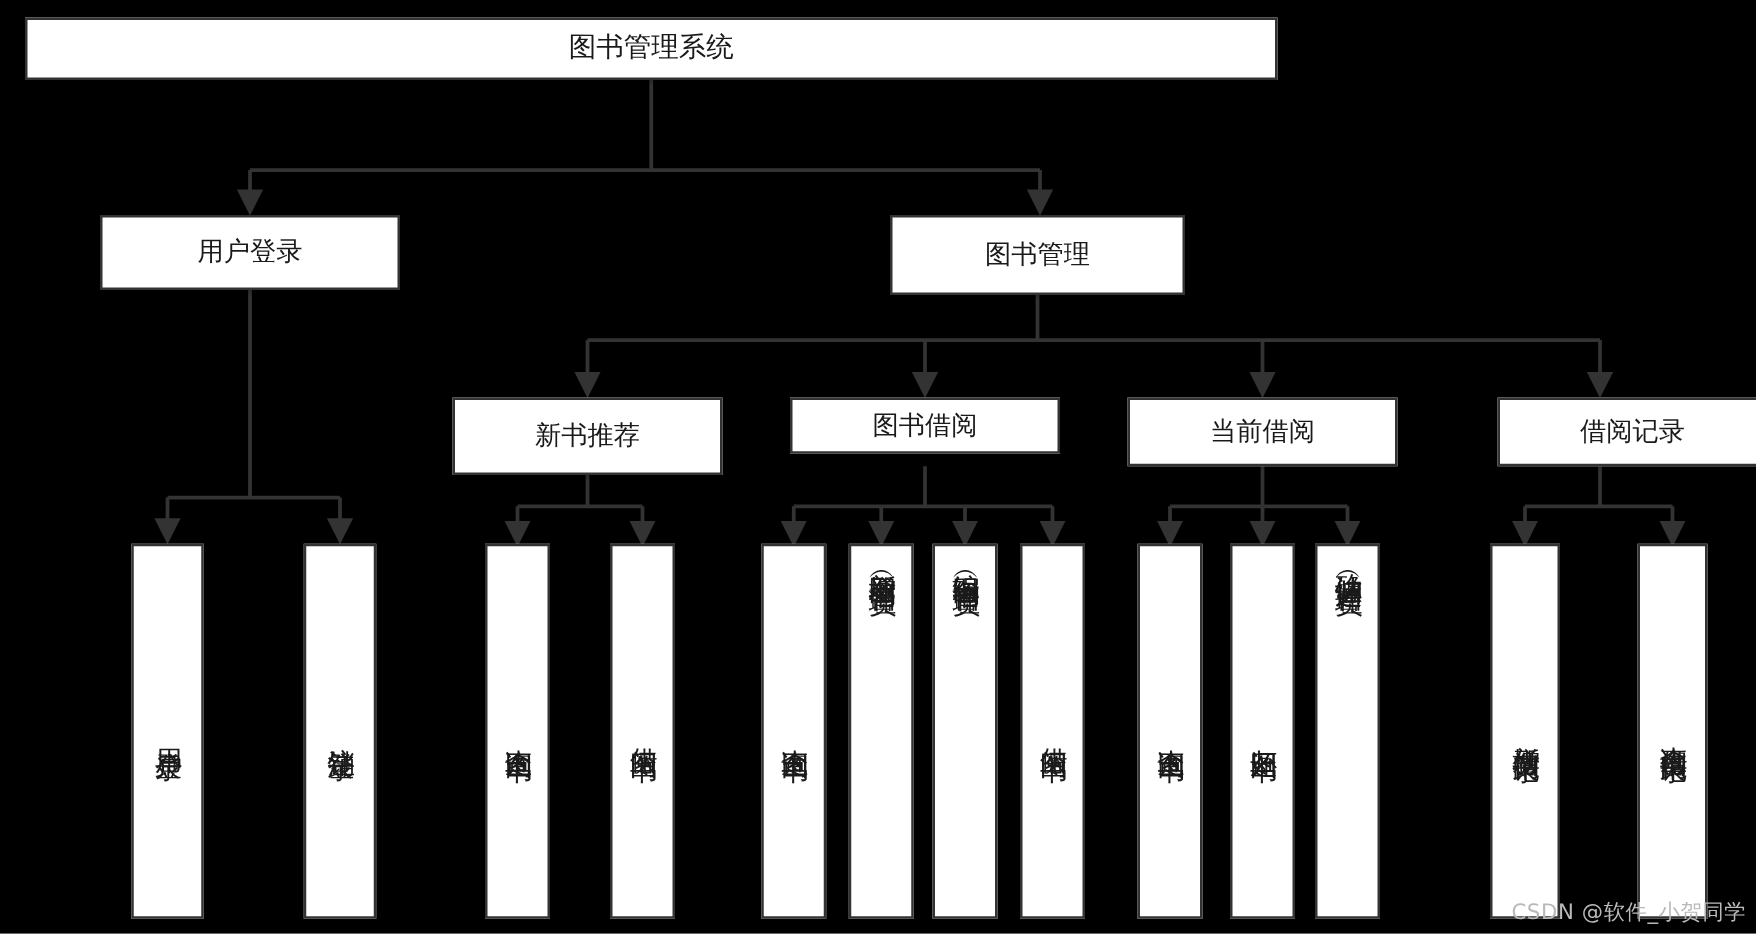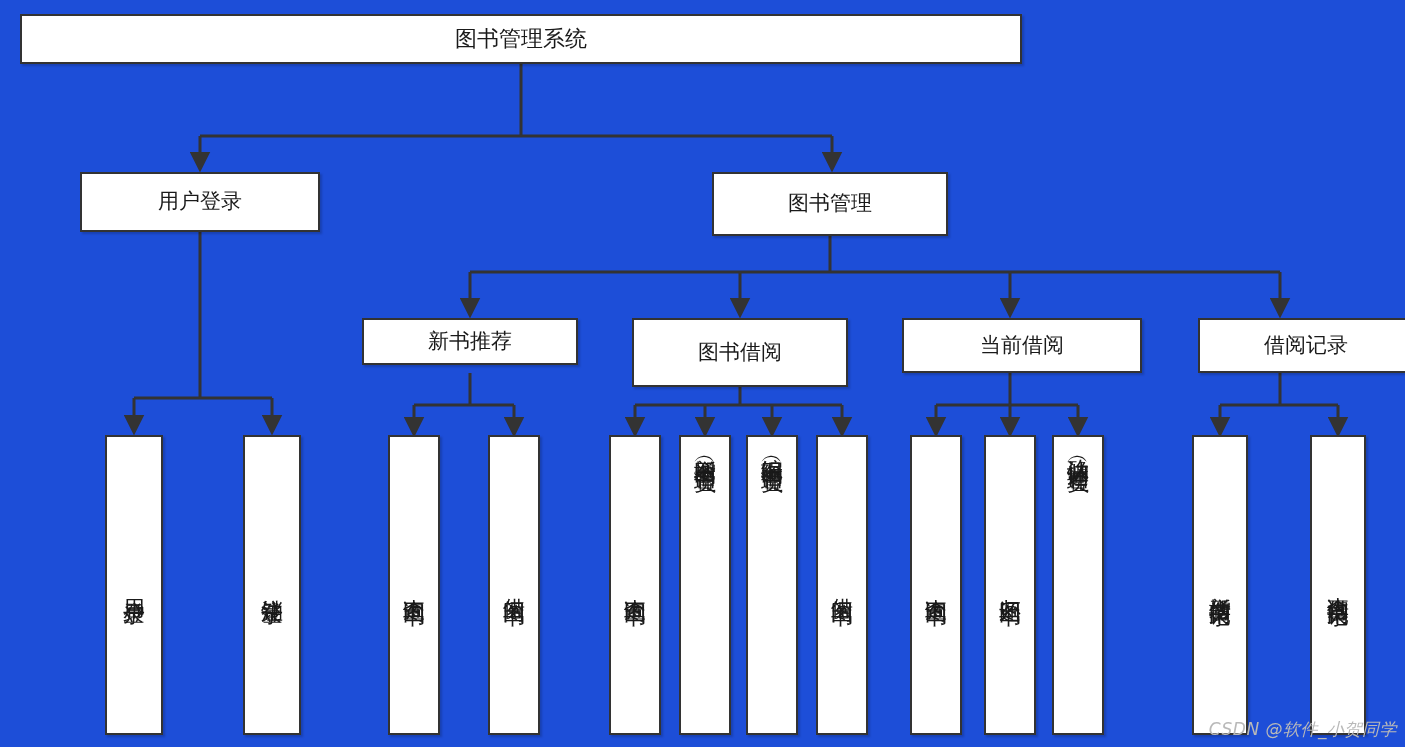--- a/index.html
+++ b/index.html
@@ -8,21 +8,21 @@
     padding: 0;
     background: #ffffff;
   }
   body {
     font-family: "DejaVu Sans", "Liberation Sans", sans-serif;
   }
   #canvas {
     position: relative;
     width: 1405px;
     height: 747px;
-    background: #1d4ed8;
+    background: #000000;
     overflow: hidden;
   }
   svg.wires {
     position: absolute;
     left: 0;
     top: 0;
     width: 1405px;
     height: 747px;
     pointer-events: none;
   }
@@ -74,21 +74,20 @@
     margin-top: 4px;
   }
   .watermark {
     position: absolute;
     right: 8px;
     bottom: 6px;
     font-size: 17px;
     color: #b9b9b9;
     letter-spacing: 0.5px;
     white-space: nowrap;
-    font-style: italic;
   }
 </style>
 </head>
 <body>
 
 <div id="canvas">
 
   <svg class="wires" viewBox="0 0 1405 747" xmlns="http://www.w3.org/2000/svg">
     <defs>
       <marker id="arrow" viewBox="0 0 12 12" refX="6" refY="6" markerWidth="7" markerHeight="7" orient="auto-start-reverse">
@@ -143,27 +142,27 @@
     <span class="label">图书管理系统</span>
   </div>
 
   <div class="node h" style="left: 80px; top: 172px; width: 240px; height: 60px; border-color: rgb(51, 51, 51); background: rgb(255, 255, 255); color: rgb(26, 26, 26);">
     <span class="label">用户登录</span>
   </div>
   <div class="node h" style="left: 712px; top: 172px; width: 236px; height: 64px; border-color: rgb(51, 51, 51); background: rgb(255, 255, 255); color: rgb(26, 26, 26);">
     <span class="label">图书管理</span>
   </div>
 
-  <div class="node h" style="left: 362px; top: 318px; width: 216px; height: 47px; border-color: rgb(51, 51, 51); background: rgb(255, 255, 255); color: rgb(26, 26, 26);">
+  <div class="node h" style="left: 362px; top: 318px; width: 216px; height: 62px; border-color: rgb(51, 51, 51); background: rgb(255, 255, 255); color: rgb(26, 26, 26);">
     <span class="label">新书推荐</span>
   </div>
-  <div class="node h" style="left: 632px; top: 318px; width: 216px; height: 69px; border-color: rgb(51, 51, 51); background: rgb(255, 255, 255); color: rgb(26, 26, 26); align-items: center;">
+  <div class="node h" style="left: 632px; top: 318px; width: 216px; height: 45px; border-color: rgb(51, 51, 51); background: rgb(255, 255, 255); color: rgb(26, 26, 26); align-items: center;">
     <span class="label">图书借阅</span>
   </div>
-  <div class="node h" style="left: 902px; top: 318px; width: 240px; height: 55px; border-color: rgb(51, 51, 51); background: rgb(255, 255, 255); color: rgb(26, 26, 26);">
+  <div class="node h" style="left: 902px; top: 318px; width: 216px; height: 55px; border-color: rgb(51, 51, 51); background: rgb(255, 255, 255); color: rgb(26, 26, 26);">
     <span class="label">当前借阅</span>
   </div>
   <div class="node h" style="left: 1172px; top: 318px; width: 216px; height: 55px; border-color: rgb(51, 51, 51); background: rgb(255, 255, 255); color: rgb(26, 26, 26); margin-left: 26px;">
     <span class="label">借阅记录</span>
   </div>
 
   <div class="node v mid" style="left: 105px; top: 435px; width: 58px; height: 300px; border-color: rgb(51, 51, 51); background: rgb(255, 255, 255); color: rgb(26, 26, 26);">
     <span class="label">用户登录</span>
   </div>
   <div class="node v mid" style="left: 243px; top: 435px; width: 58px; height: 300px; border-color: rgb(51, 51, 51); background: rgb(255, 255, 255); color: rgb(26, 26, 26);">

